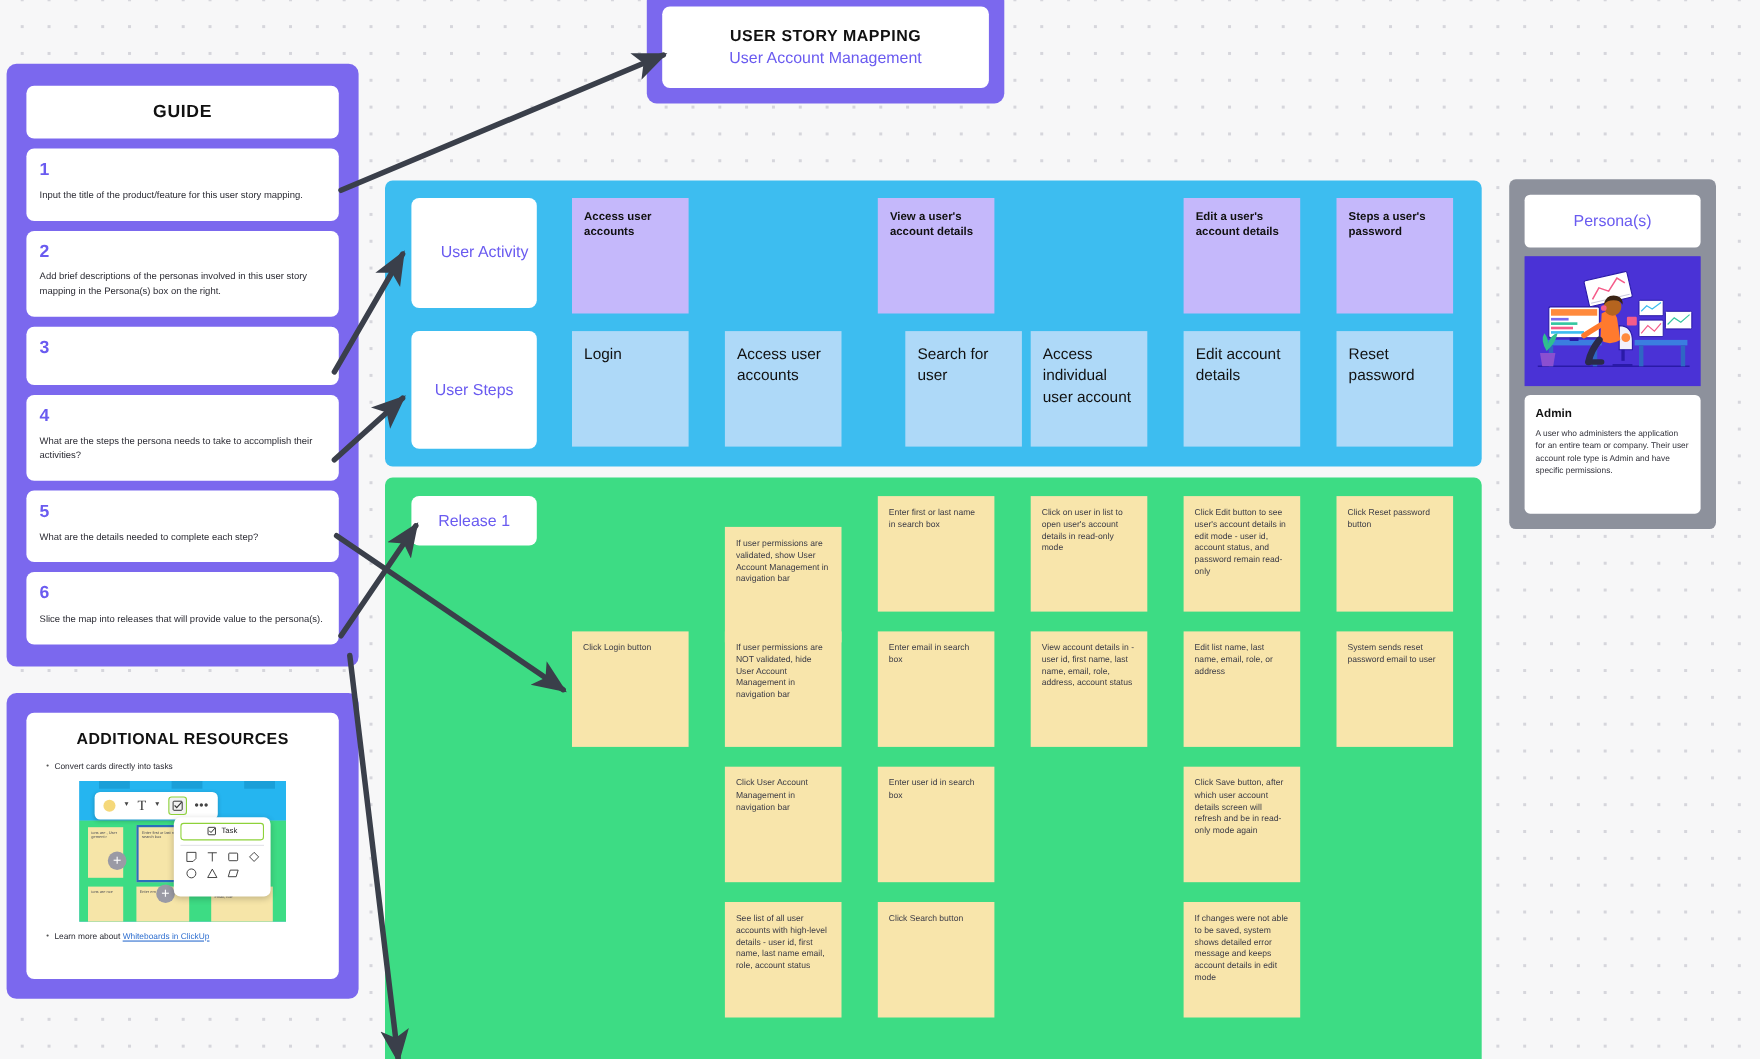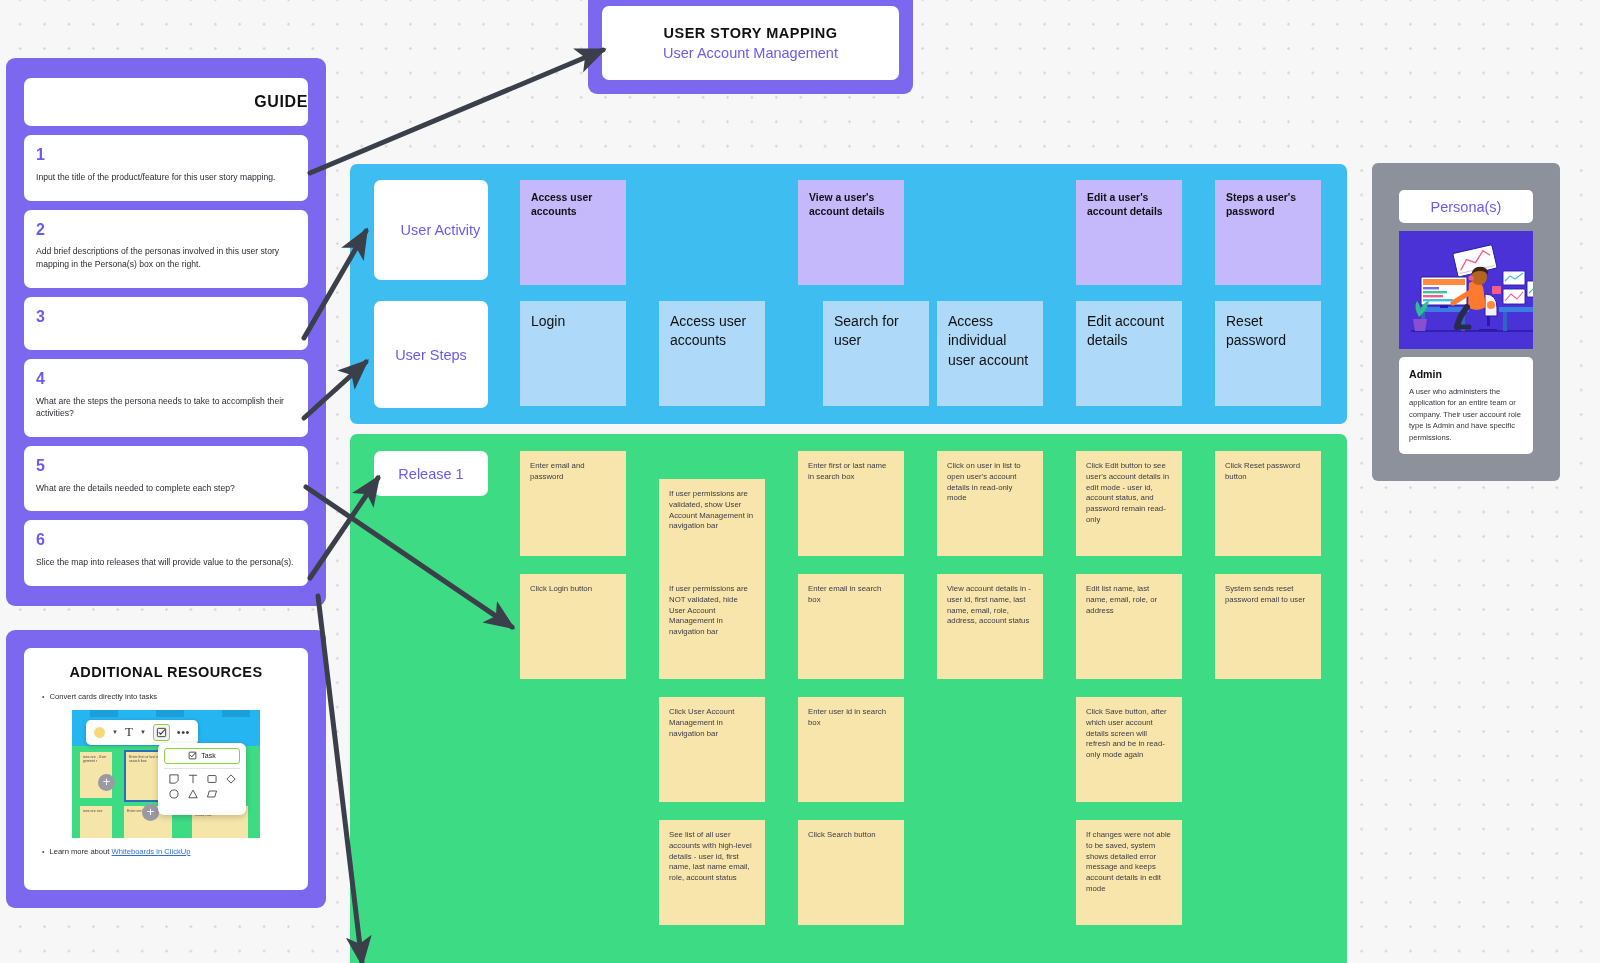--- a/index.html
+++ b/index.html
@@ -47,21 +47,21 @@
   #guide-panel {
     left: 6px; top: 58px;
     width: 320px; height: 548px;
     padding: 20px 18px;
     display: flex;
     flex-direction: column;
     gap: 9px;
   }
   #guide-title-card {
     height: 48px;
-    display: flex; align-items: center; justify-content: flex-end;
+    display: flex; align-items: center; justify-content: center;
   }
   #guide-title-card .t {
     font-size: 16px; font-weight: bold; letter-spacing: .6px; color: #111;
   }
   .guide-step {
     background: #fff;
     border-radius: 7px;
     padding: 10px 12px 11px 12px;
     flex: 1 1 auto;
     min-height: 0;
@@ -243,21 +243,21 @@
     padding: 10px 10px 0 10px;
   }
 
   
   #persona-panel {
     position: absolute;
     left: 1372px; top: 163px;
     width: 188px; height: 318px;
     background: #8d919c;
     border-radius: 6px;
-    padding: 27px;
+    padding: 14px;
     z-index: 3;
     display: flex; flex-direction: column; gap: 8px;
   }
   #persona-title {
     background: #fff; border-radius: 5px;
     height: 48px;
     display: flex; align-items: center; justify-content: center;
     color: #6a5bf0; font-size: 14.5px;
   }
   #persona-illustration {
@@ -438,21 +438,20 @@
   <div class="note activity" style="left:1076px; top:180px;">Edit a user's account details</div>
   <div class="note activity" style="left:1215px; top:180px;">Steps a user's password</div>
 
   <div class="note step" style="left:520px;  top:301px;">Login</div>
   <div class="note step" style="left:659px;  top:301px;">Access user accounts</div>
   <div class="note step" style="left:798px;  top:301px;margin-left:25px;">Search for user</div>
   <div class="note step" style="left:937px;  top:301px;">Access individual user account</div>
   <div class="note step" style="left:1076px; top:301px;">Edit account details</div>
   <div class="note step" style="left:1215px; top:301px;">Reset password</div>
 
-  <div class="note story" style="left:520px;  top:451px;">Enter email and password</div>
   <div class="note story" style="left:659px;  top:451px;margin-top:28px;">If user permissions are validated, show User Account Management in navigation bar</div>
   <div class="note story" style="left:798px;  top:451px;">Enter first or last name in search box</div>
   <div class="note story" style="left:937px;  top:451px;">Click on user in list to open user's account details in read-only mode</div>
   <div class="note story" style="left:1076px; top:451px;">Click Edit button to see user's account details in edit mode - user id, account status, and password remain read-only</div>
   <div class="note story" style="left:1215px; top:451px;">Click Reset password button</div>
 
   <div class="note story" style="left:520px;  top:574px;">Click Login button</div>
   <div class="note story" style="left:659px;  top:574px;">If user permissions are NOT validated, hide User Account Management in navigation bar</div>
   <div class="note story" style="left:798px;  top:574px;">Enter email in search box</div>
   <div class="note story" style="left:937px;  top:574px;">View account details in - user id, first name, last name, email, role, address, account status</div>

